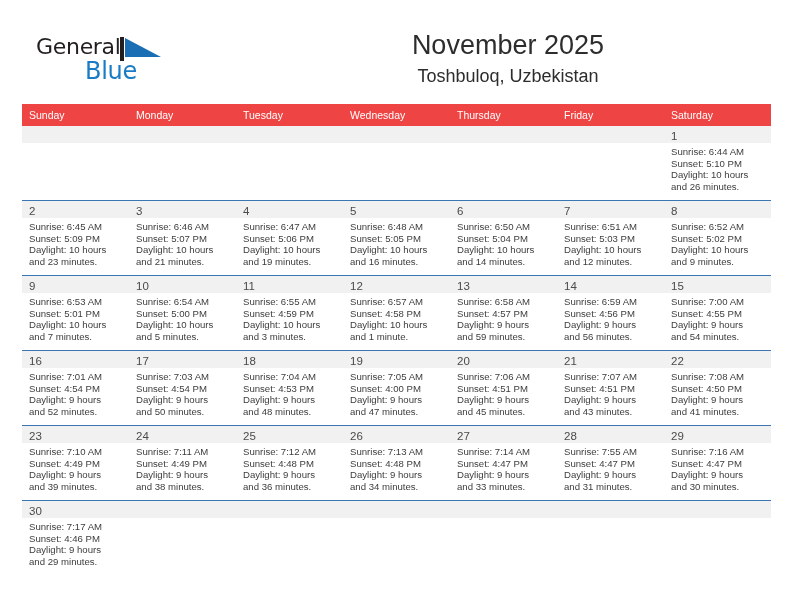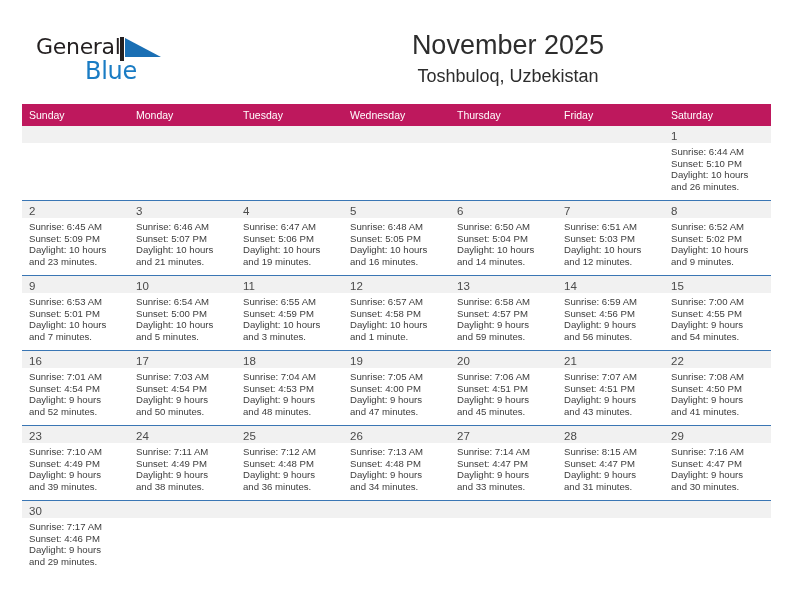--- a/index.html
+++ b/index.html
@@ -86,21 +86,21 @@
 
   
   .calendar {
     position: absolute;
     left: 22px;
     top: 104px;
     width: 749px;
   }
   .cal-head {
     display: flex;
-    background: #be185d;
+    background: #ef4444;
     height: 22px;
   }
   .cal-head .hcell {
     flex: 1 1 0;
     color: #ffffff;
     font-size: 10.5px;
     line-height: 22px;
     padding-left: 7px;
     box-sizing: border-box;
     overflow: hidden;
@@ -450,21 +450,21 @@
             <div class="lines">
               <div>Sunrise: 7:14 AM</div>
               <div>Sunset: 4:47 PM</div>
               <div>Daylight: 9 hours</div>
               <div>and 33 minutes.</div>
             </div>
           </div>
           <div class="daycell">
             <div class="daynum-band"><span class="daynum">28</span></div>
             <div class="lines">
-              <div>Sunrise: 8:15 AM</div>
+              <div>Sunrise: 7:55 AM</div>
               <div>Sunset: 4:47 PM</div>
               <div>Daylight: 9 hours</div>
               <div>and 31 minutes.</div>
             </div>
           </div>
           <div class="daycell">
             <div class="daynum-band"><span class="daynum">29</span></div>
             <div class="lines">
               <div>Sunrise: 7:16 AM</div>
               <div>Sunset: 4:47 PM</div>

